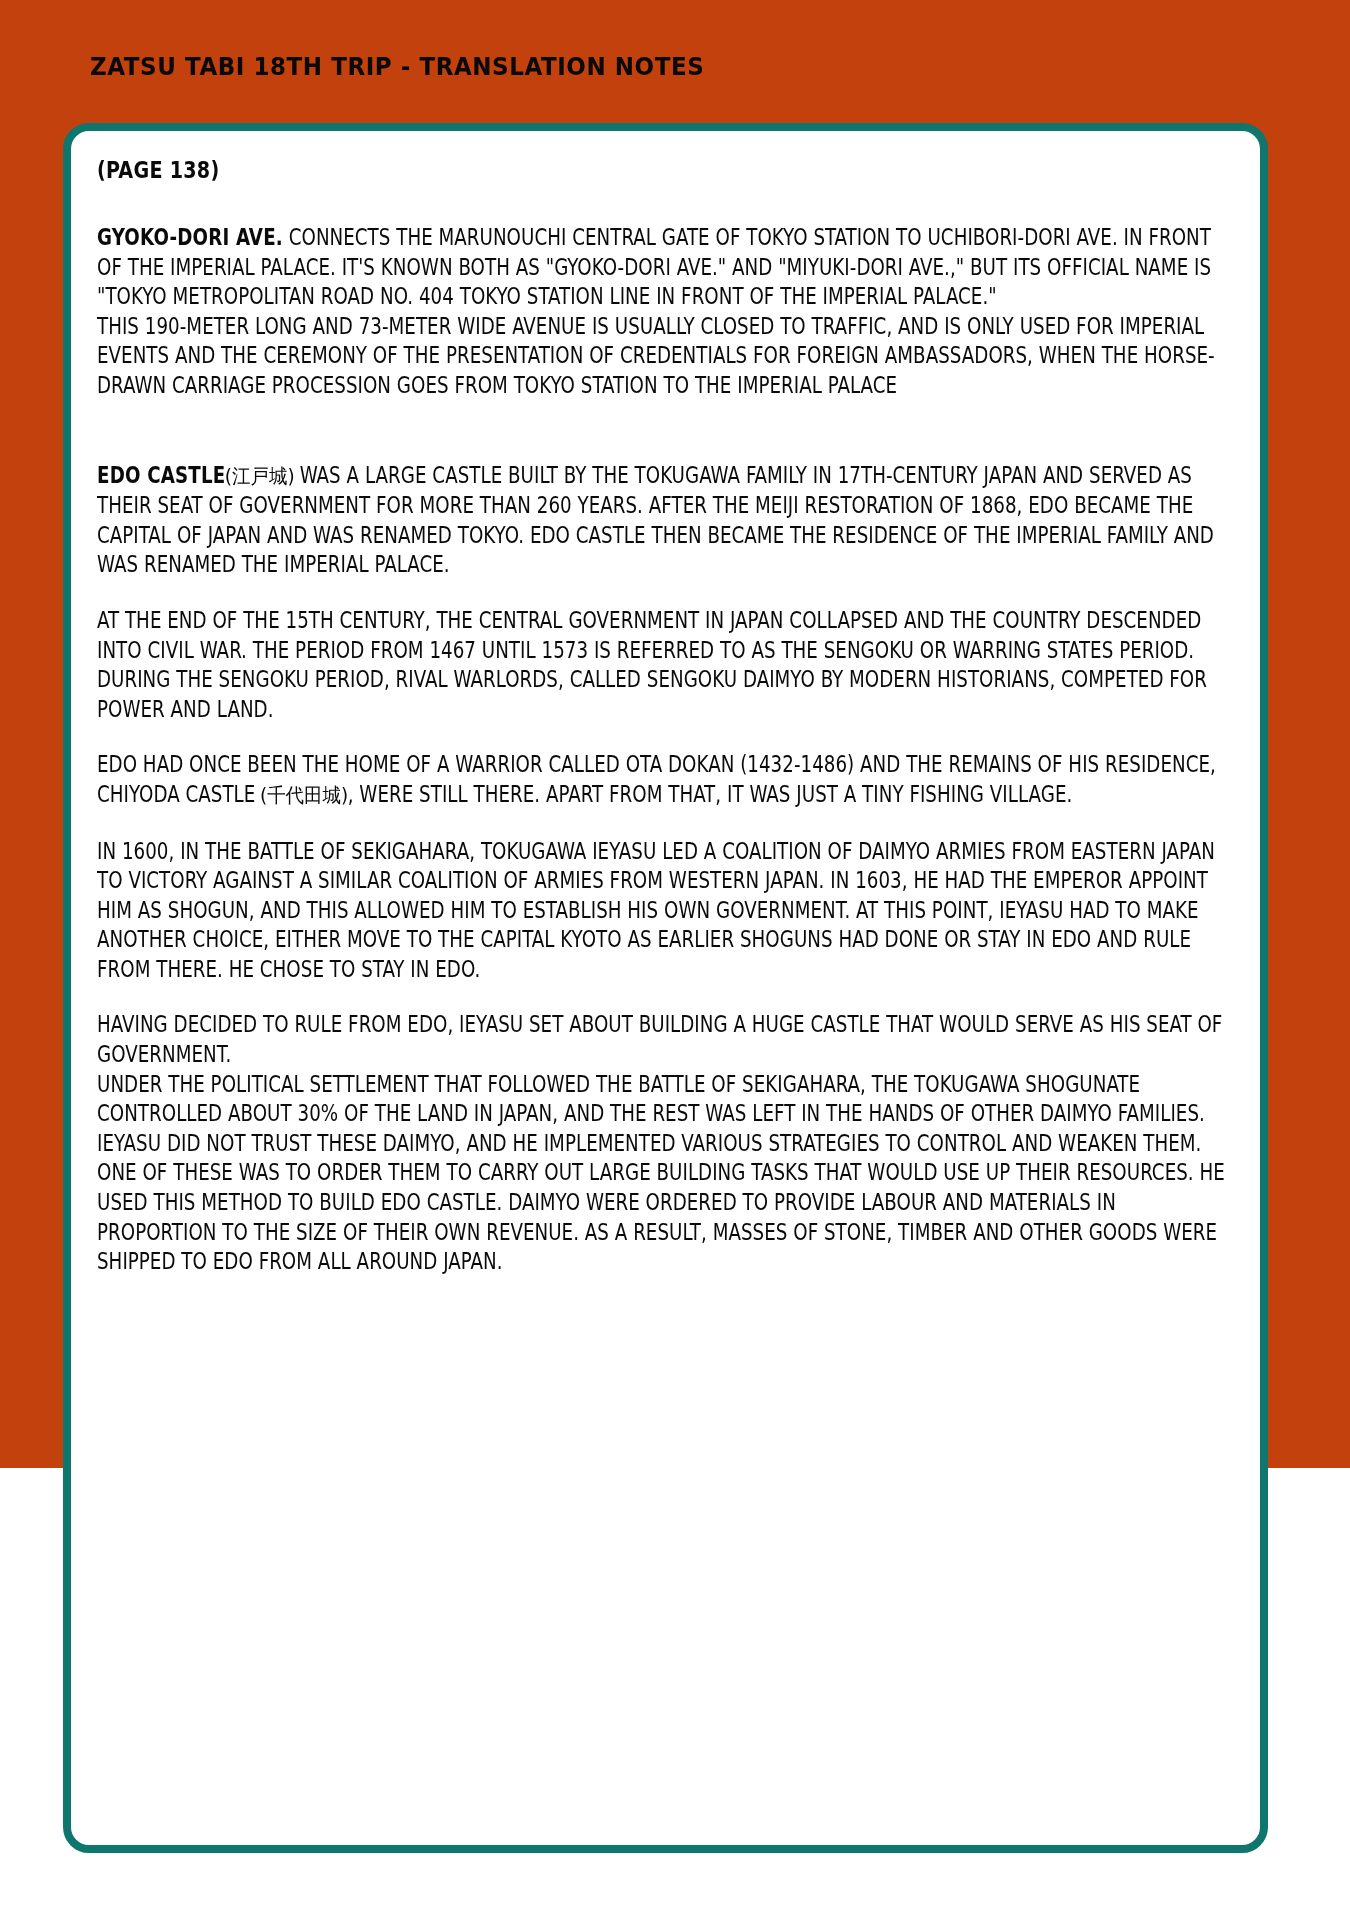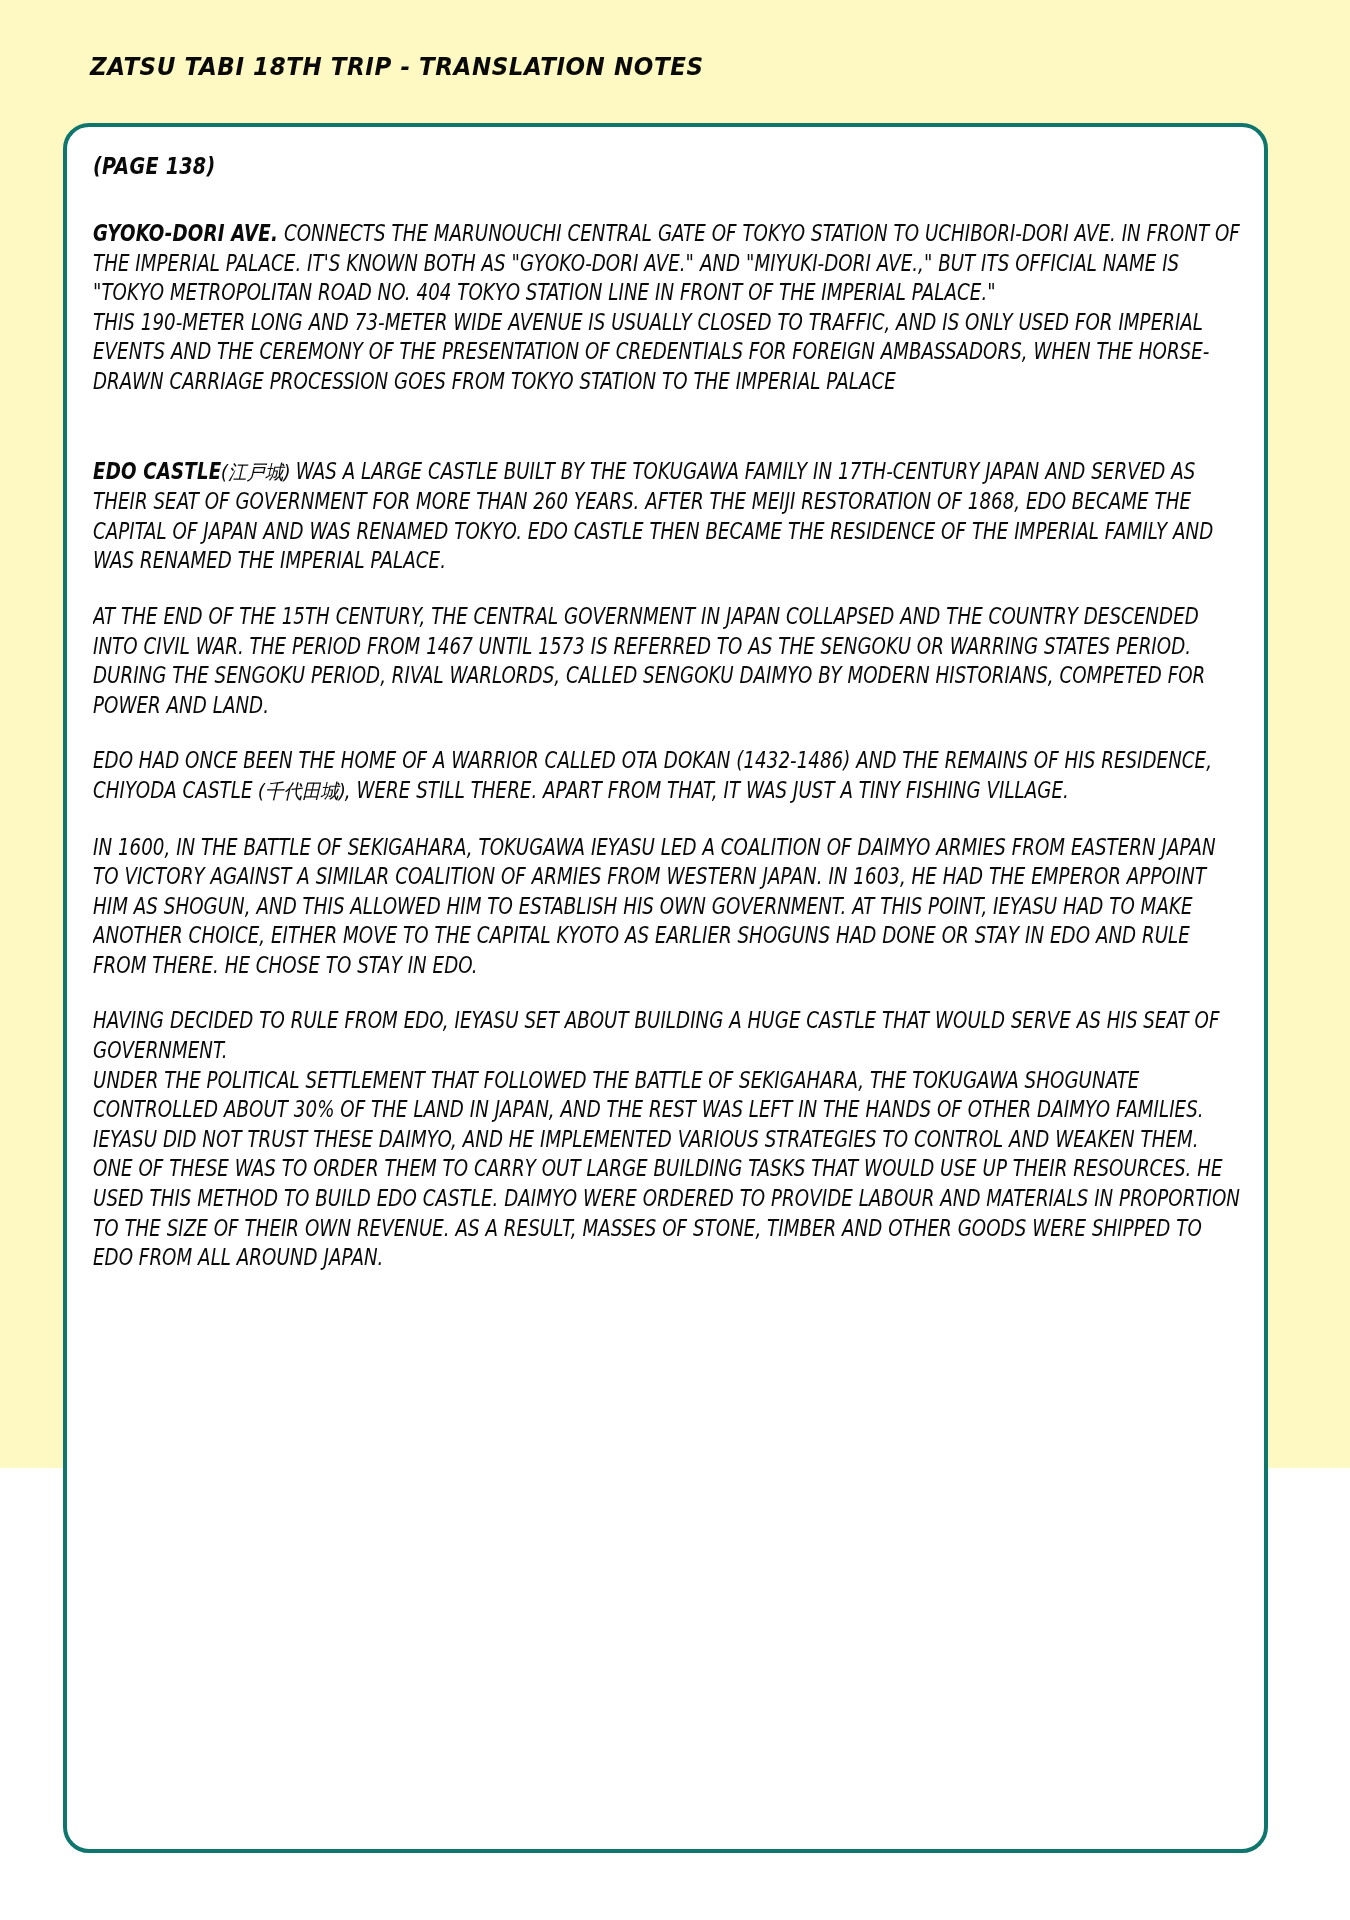--- a/index.html
+++ b/index.html
@@ -12,22 +12,21 @@
     height: 1920px;
     font-family: "Liberation Sans", sans-serif;
     -webkit-font-smoothing: antialiased;
     overflow: hidden;
   }
 
   .page {
     position: relative;
     width: 1350px;
     height: 1468px;
-    background: #fef9c3;
-    font-style: italic;
+    background: #c2410c;
   }
 
   
   .page-header {
     position: absolute;
     left: 90px;
     top: 52px;
     font-family: "DejaVu Sans", sans-serif;
     font-weight: 700;
     font-size: 25px;
@@ -41,21 +40,21 @@
   }
 
   
   .note-panel {
     position: absolute;
     left: 63px;
     top: 123px;
     width: 1205px;
     height: 1730px;
     box-sizing: border-box;
-    border: 4px solid #0f766e;
+    border: 8px solid #0f766e;
     border-radius: 26px;
     background: #ffffff;
   }
 
   .note-inner {
     position: absolute;
     left: 26px;
     top: 24px;
     right: 20px;
     bottom: 10px;

